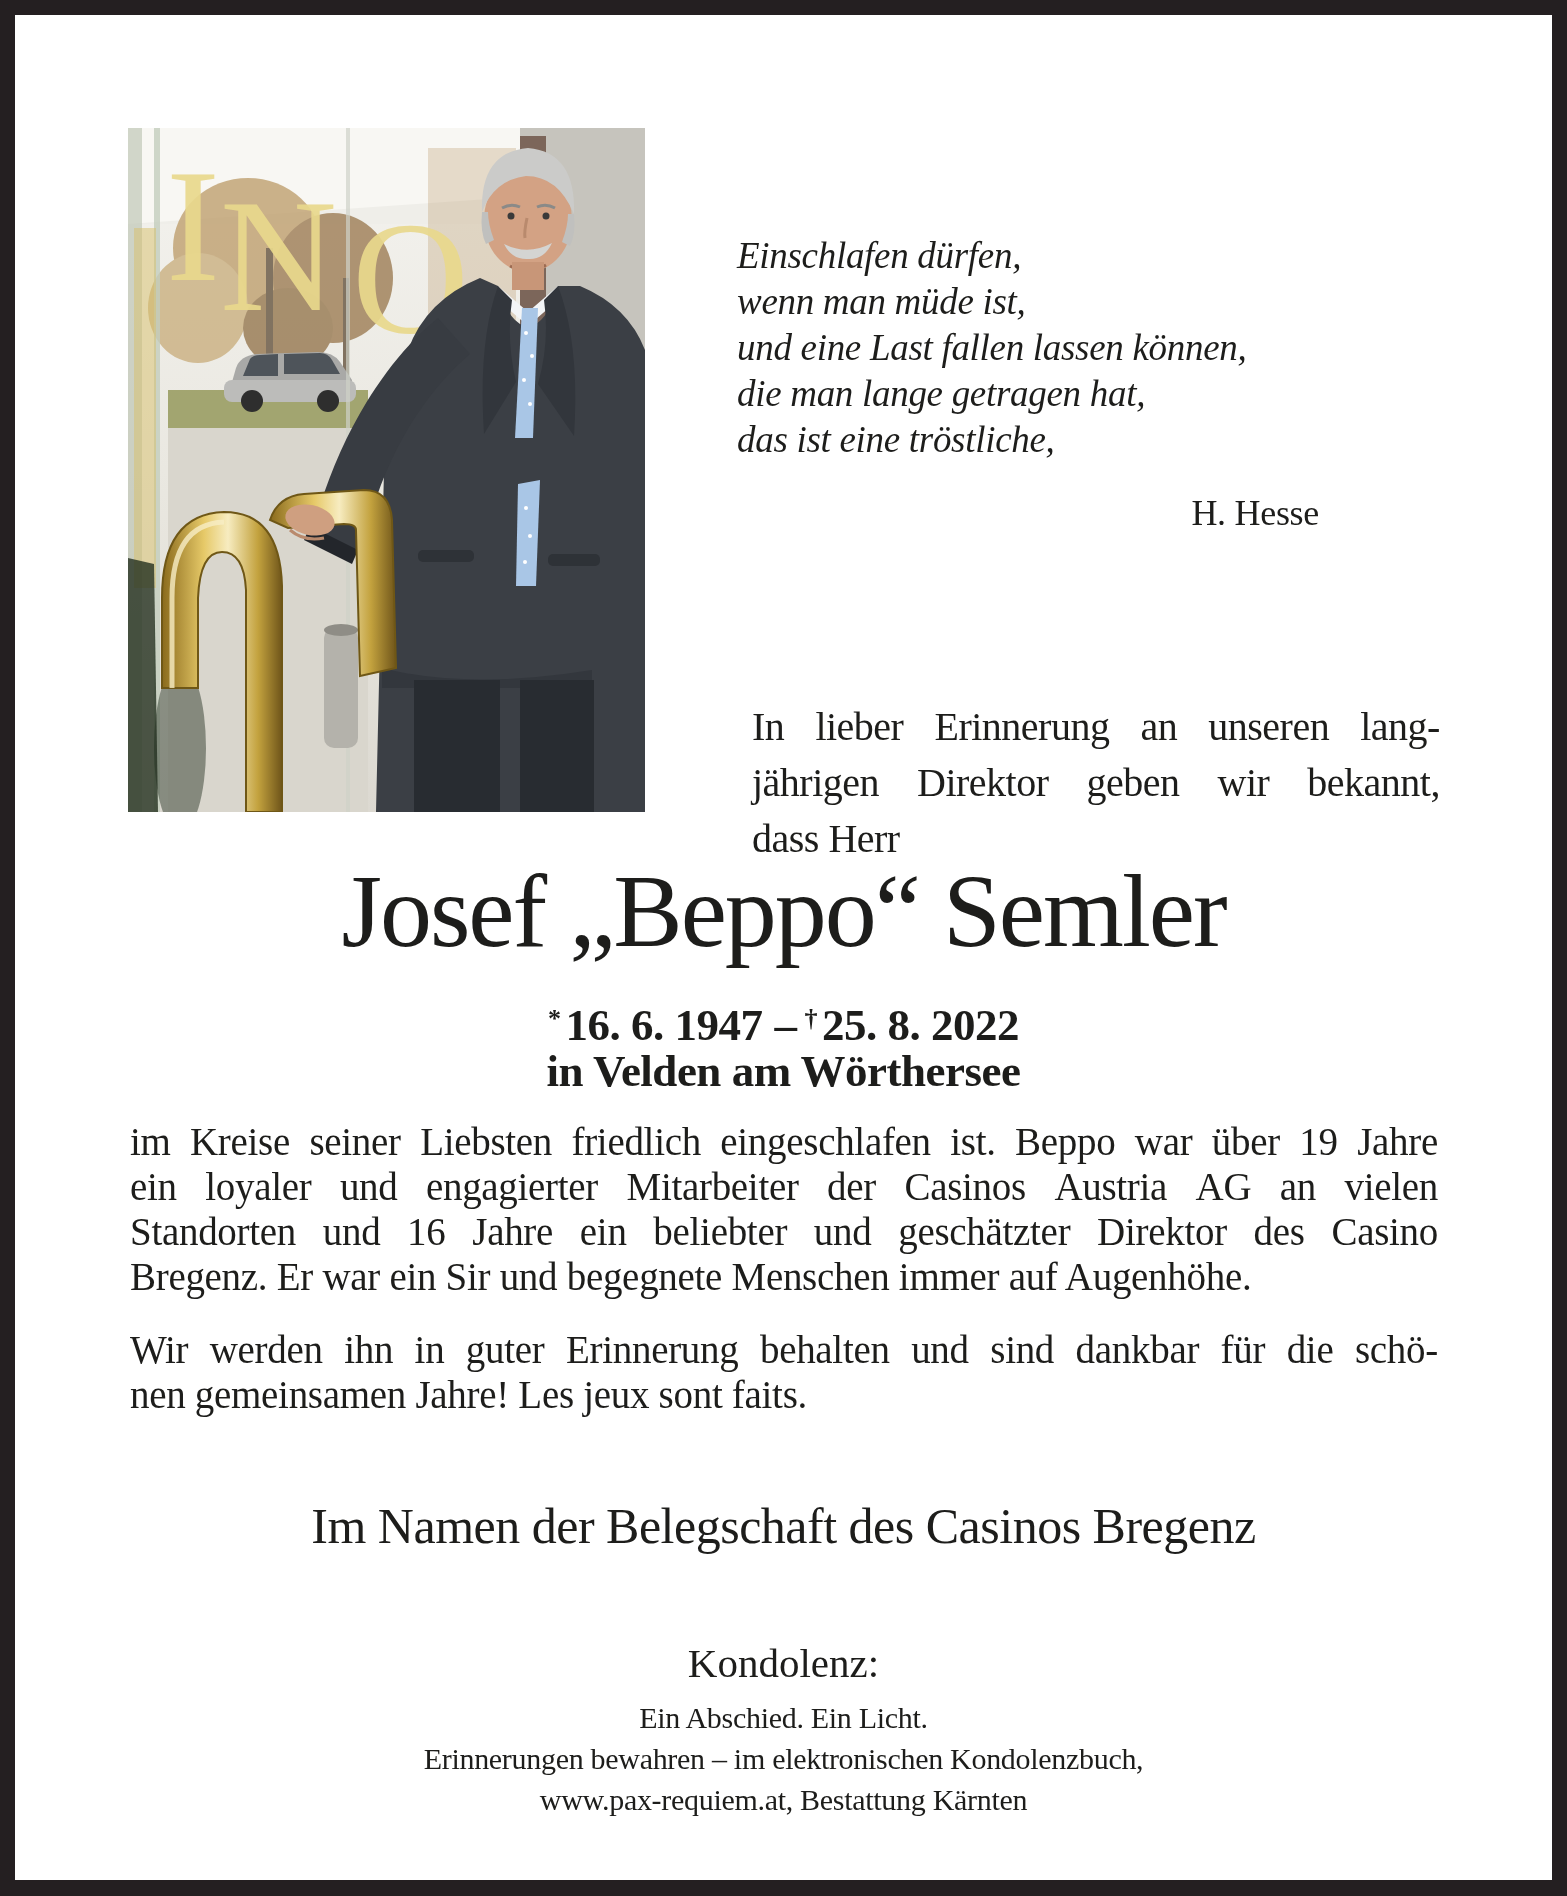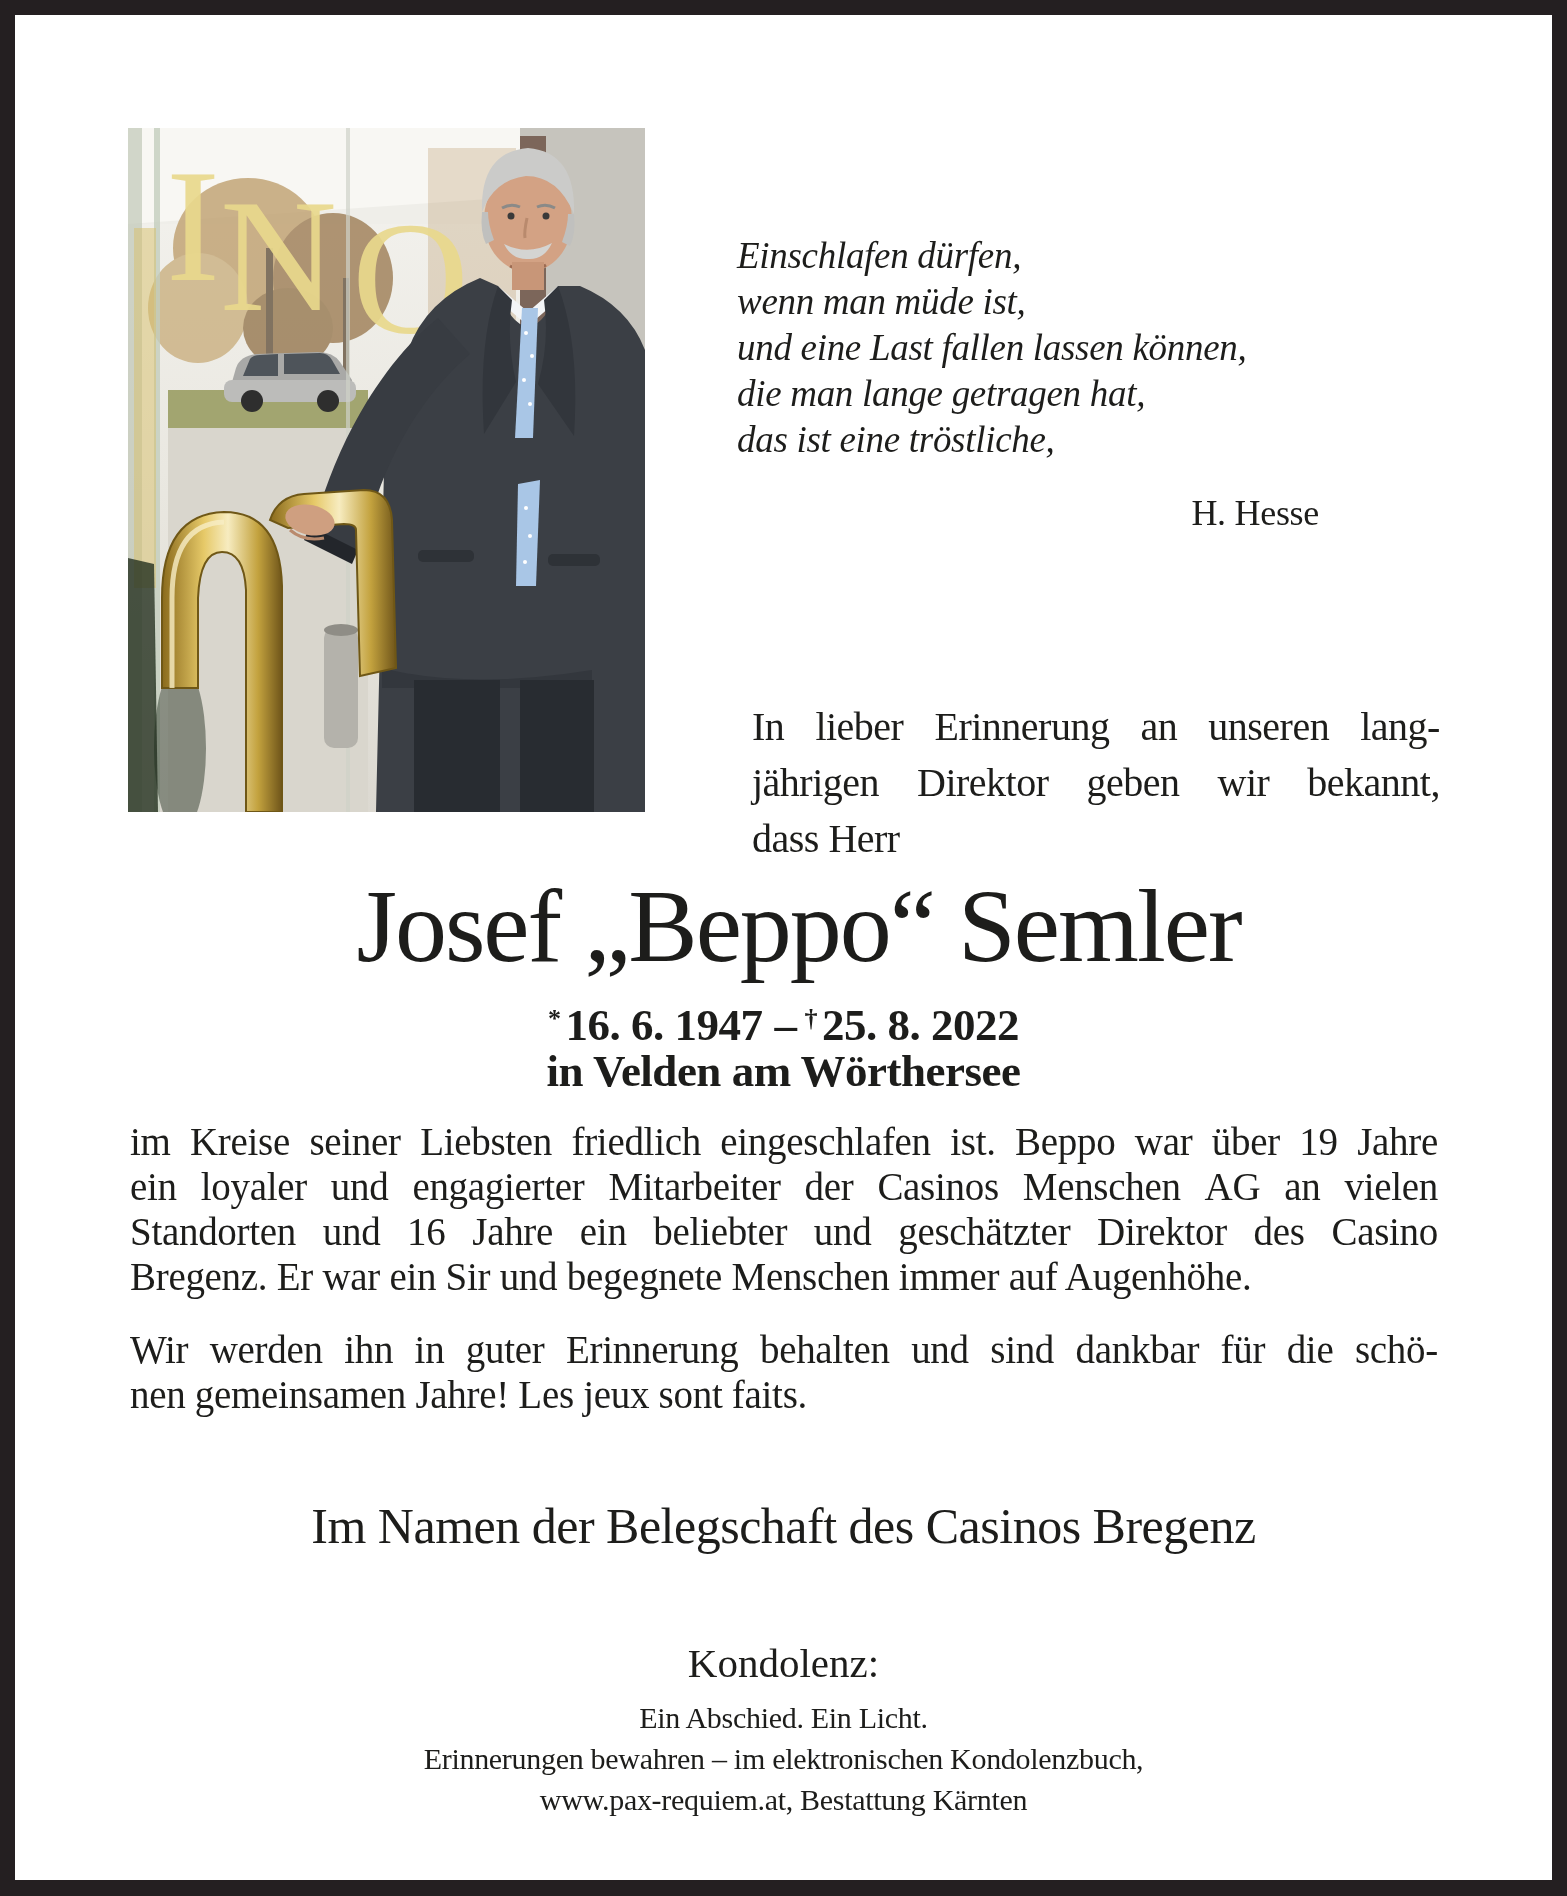--- a/index.html
+++ b/index.html
@@ -14,21 +14,21 @@
   .photo{position:absolute;left:113px;top:113px;width:517px;height:684px;overflow:hidden;}
   .photo svg{display:block;width:100%;height:100%;}
   
   .quote{position:absolute;left:722px;top:218px;width:582px;font-style:italic;
          font-size:37px;line-height:46px;letter-spacing:-0.3px;}
   .quote-attrib{margin-top:27px;font-style:normal;text-align:right;font-size:36px;padding-right:0px;}
   
   .intro{position:absolute;left:737px;top:684px;width:688px;font-size:40px;line-height:56px;letter-spacing:-0.5px;}
   
   .name{position:absolute;left:0;top:836px;width:100%;text-align:center;font-weight:400;
-        font-size:104px;line-height:1.15;letter-spacing:-2px;margin:15px;}
+        font-size:104px;line-height:1.15;letter-spacing:-2px;margin:0;}
   
   .dates{position:absolute;left:0;top:984px;width:100%;text-align:center;font-weight:700;font-size:45px;letter-spacing:-0.5px;}
   .dates .sym{font-size:0.58em;vertical-align:0.5em;margin-right:5px;font-weight:700;}
   .dates .sep{margin:0 8px 0 12px;}
   .place{position:absolute;left:0;top:1030px;width:100%;text-align:center;font-weight:700;font-size:45px;letter-spacing:-0.5px;}
   
   .body-par{position:absolute;left:115px;width:1308px;font-size:39px;line-height:45px;letter-spacing:-0.3px;}
   .p1{top:1104px;}
   .p2{top:1312px;}
   
@@ -223,21 +223,21 @@
           <span>Jahre</span>
         </div>
         <div class="line jline">
           <span>ein</span>
           <span>loyaler</span>
           <span>und</span>
           <span>engagierter</span>
           <span>Mitarbeiter</span>
           <span>der</span>
           <span>Casinos</span>
-          <span>Menschen</span>
+          <span>Austria</span>
           <span>AG</span>
           <span>an</span>
           <span>vielen</span>
         </div>
         <div class="line jline">
           <span>Standorten</span>
           <span>und</span>
           <span>16</span>
           <span>Jahre</span>
           <span>ein</span>

